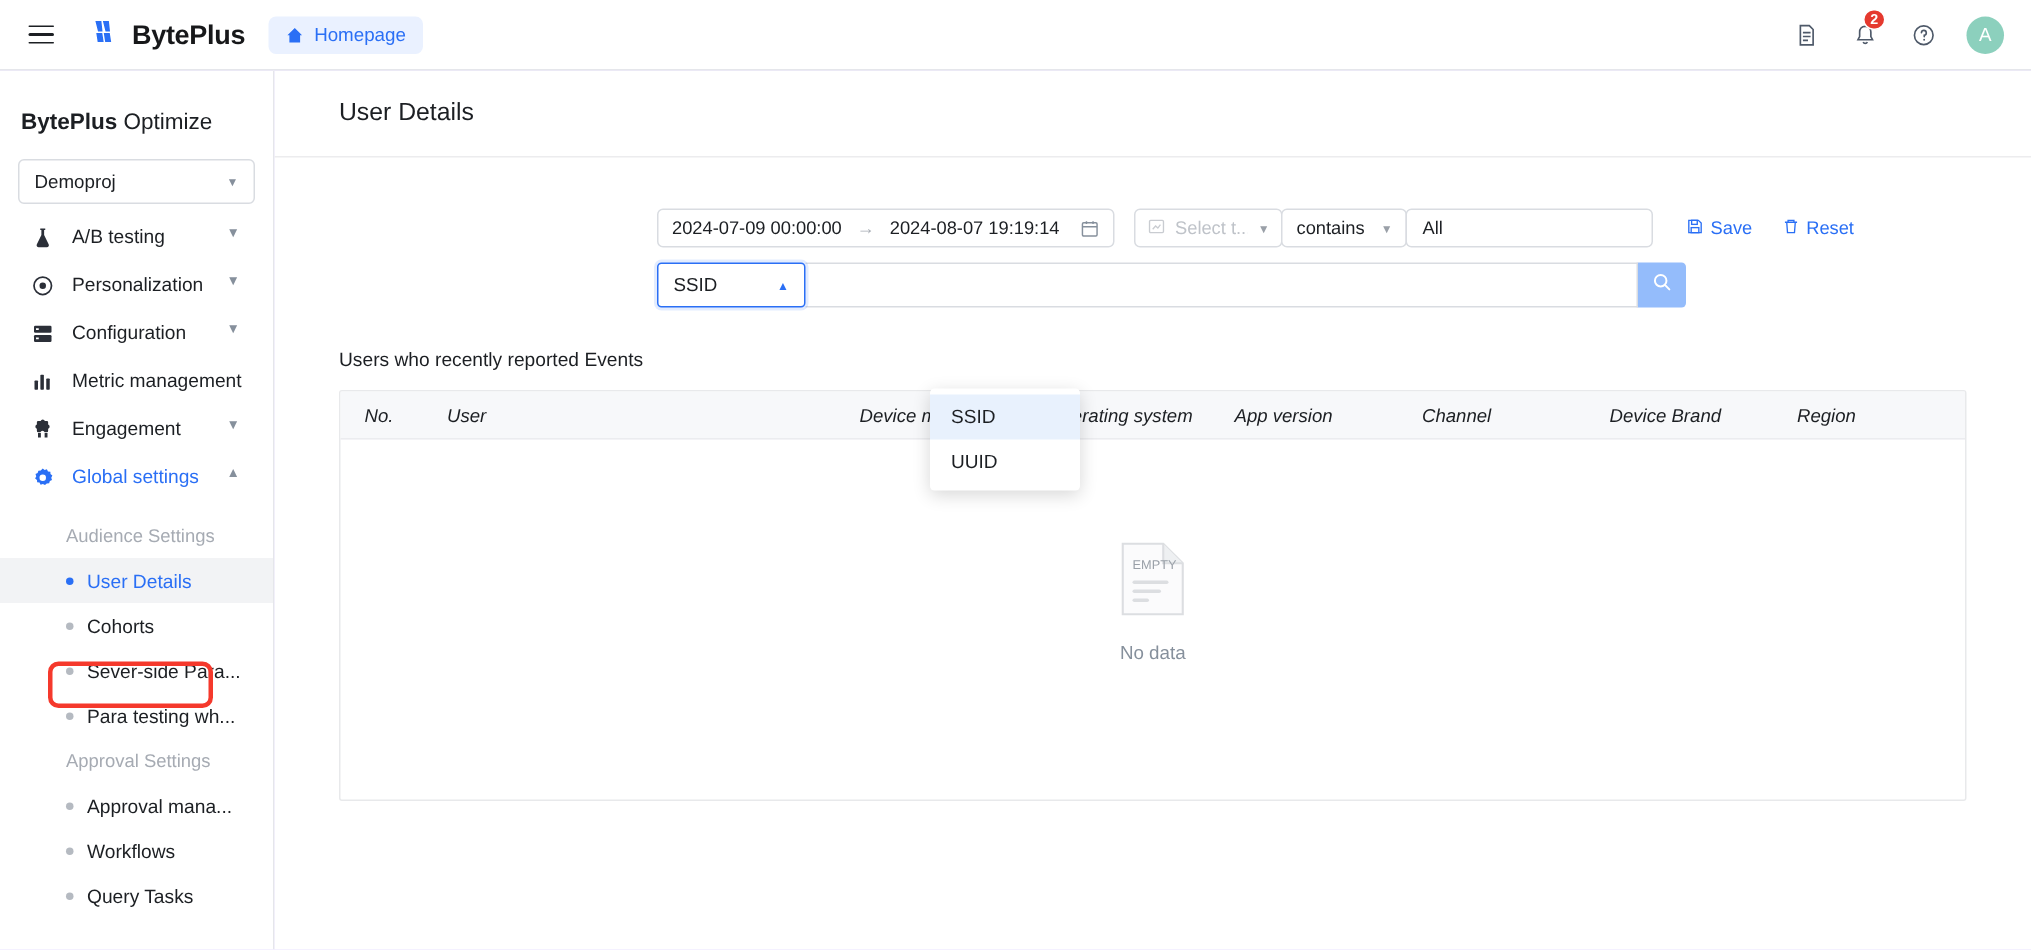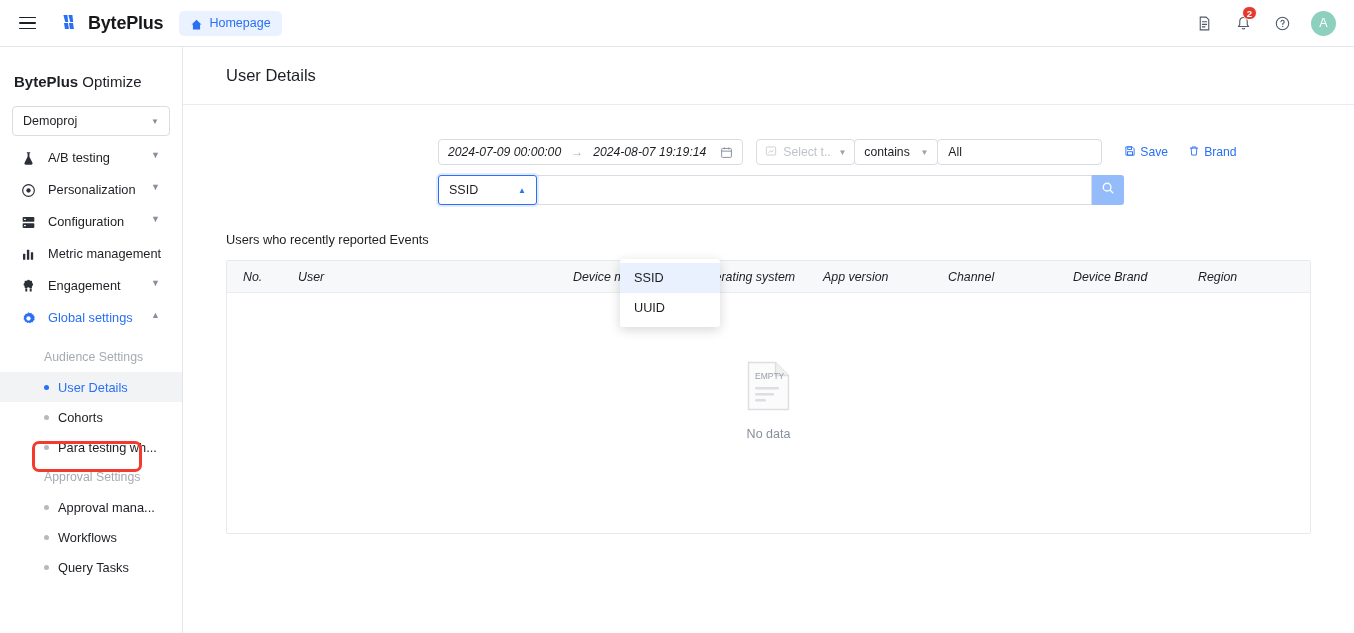--- a/index.html
+++ b/index.html
@@ -86,21 +86,21 @@
   .page-head { height:58px; display:flex; align-items:center; padding-left:43px;
      border-bottom:1px solid #ececee; }
   .page-title { font-size:16.5px; color:#1c1f23; }
   .content { padding:34px 43px 0 43px; }
 
   
   .filter-row { display:flex; align-items:center; height:26px; margin-left:212px; }
   .ctrl { border:1px solid #d9dce1; border-radius:4px; background:#fff; height:26px;
     display:flex; align-items:center; font-size:12.2px; color:#1c1f23; }
   .date-range { padding:0 9px; gap:10px; }
-  .date-range .dv { color:#1c1f23; white-space:nowrap;font-style:italic; }
+  .date-range .dv { color:#1c1f23; white-space:nowrap; }
   .date-range .arrow { color:#a9aeb6; font-size:12px; }
   .date-range .cal { margin-left:4px; color:#86909c; display:flex; }
   .gap12 { width:13px; }
   .sel-type { width:99px; padding:0 8px; gap:6px; color:#bfc3c9; }
   .sel-type .ph { flex:1; overflow:hidden; white-space:nowrap; }
   .sel-type .caret, .op-sel .caret { color:#9aa0a8; font-size:8px; }
   .op-sel { width:84px; padding:0 9px; margin-left:-1px; }
   .op-sel .ov { flex:1; }
   .val-input { width:165px; padding:0 10px; margin-left:-1px; color:#1c1f23; }
   .actions { display:flex; align-items:center; gap:20px; margin-left:22px; }
@@ -276,20 +276,24 @@
       <div class="sub-item active">
         <span class="dot"></span>
         <span class="sub-label">User Details</span>
       </div>
       <div class="sub-item">
         <span class="dot"></span>
         <span class="sub-label">Cohorts</span>
       </div>
       <div class="sub-item">
         <span class="dot"></span>
+        <span class="sub-label">Sever-side Para...</span>
+      </div>
+      <div class="sub-item">
+        <span class="dot"></span>
         <span class="sub-label">Para testing wh...</span>
       </div>
 
       <div class="group-label">Approval Settings</div>
       <div class="sub-item">
         <span class="dot"></span>
         <span class="sub-label">Approval mana...</span>
       </div>
       <div class="sub-item">
         <span class="dot"></span>
@@ -356,21 +360,21 @@
               </svg>
             </span>
             <span>Save</span>
           </span>
           <span class="act">
             <span>
               <svg width="12" height="12" viewBox="0 0 16 16" fill="none" stroke="#2a6ff5" stroke-width="1.2">
                 <path d="M2.6 4.2 h10.8 M5.4 4.2 V2.6 h5.2 v1.6 M4.2 4.2 l.7 9.2 h6.2 l.7-9.2"></path>
               </svg>
             </span>
-            <span>Brand</span>
+            <span>Reset</span>
           </span>
         </div>
       </div>
 
       <div class="search-row">
         <div class="sel-field">
           <span>SSID</span>
           <span class="caret-up">▲</span>
         </div>
         <div class="search-input">

